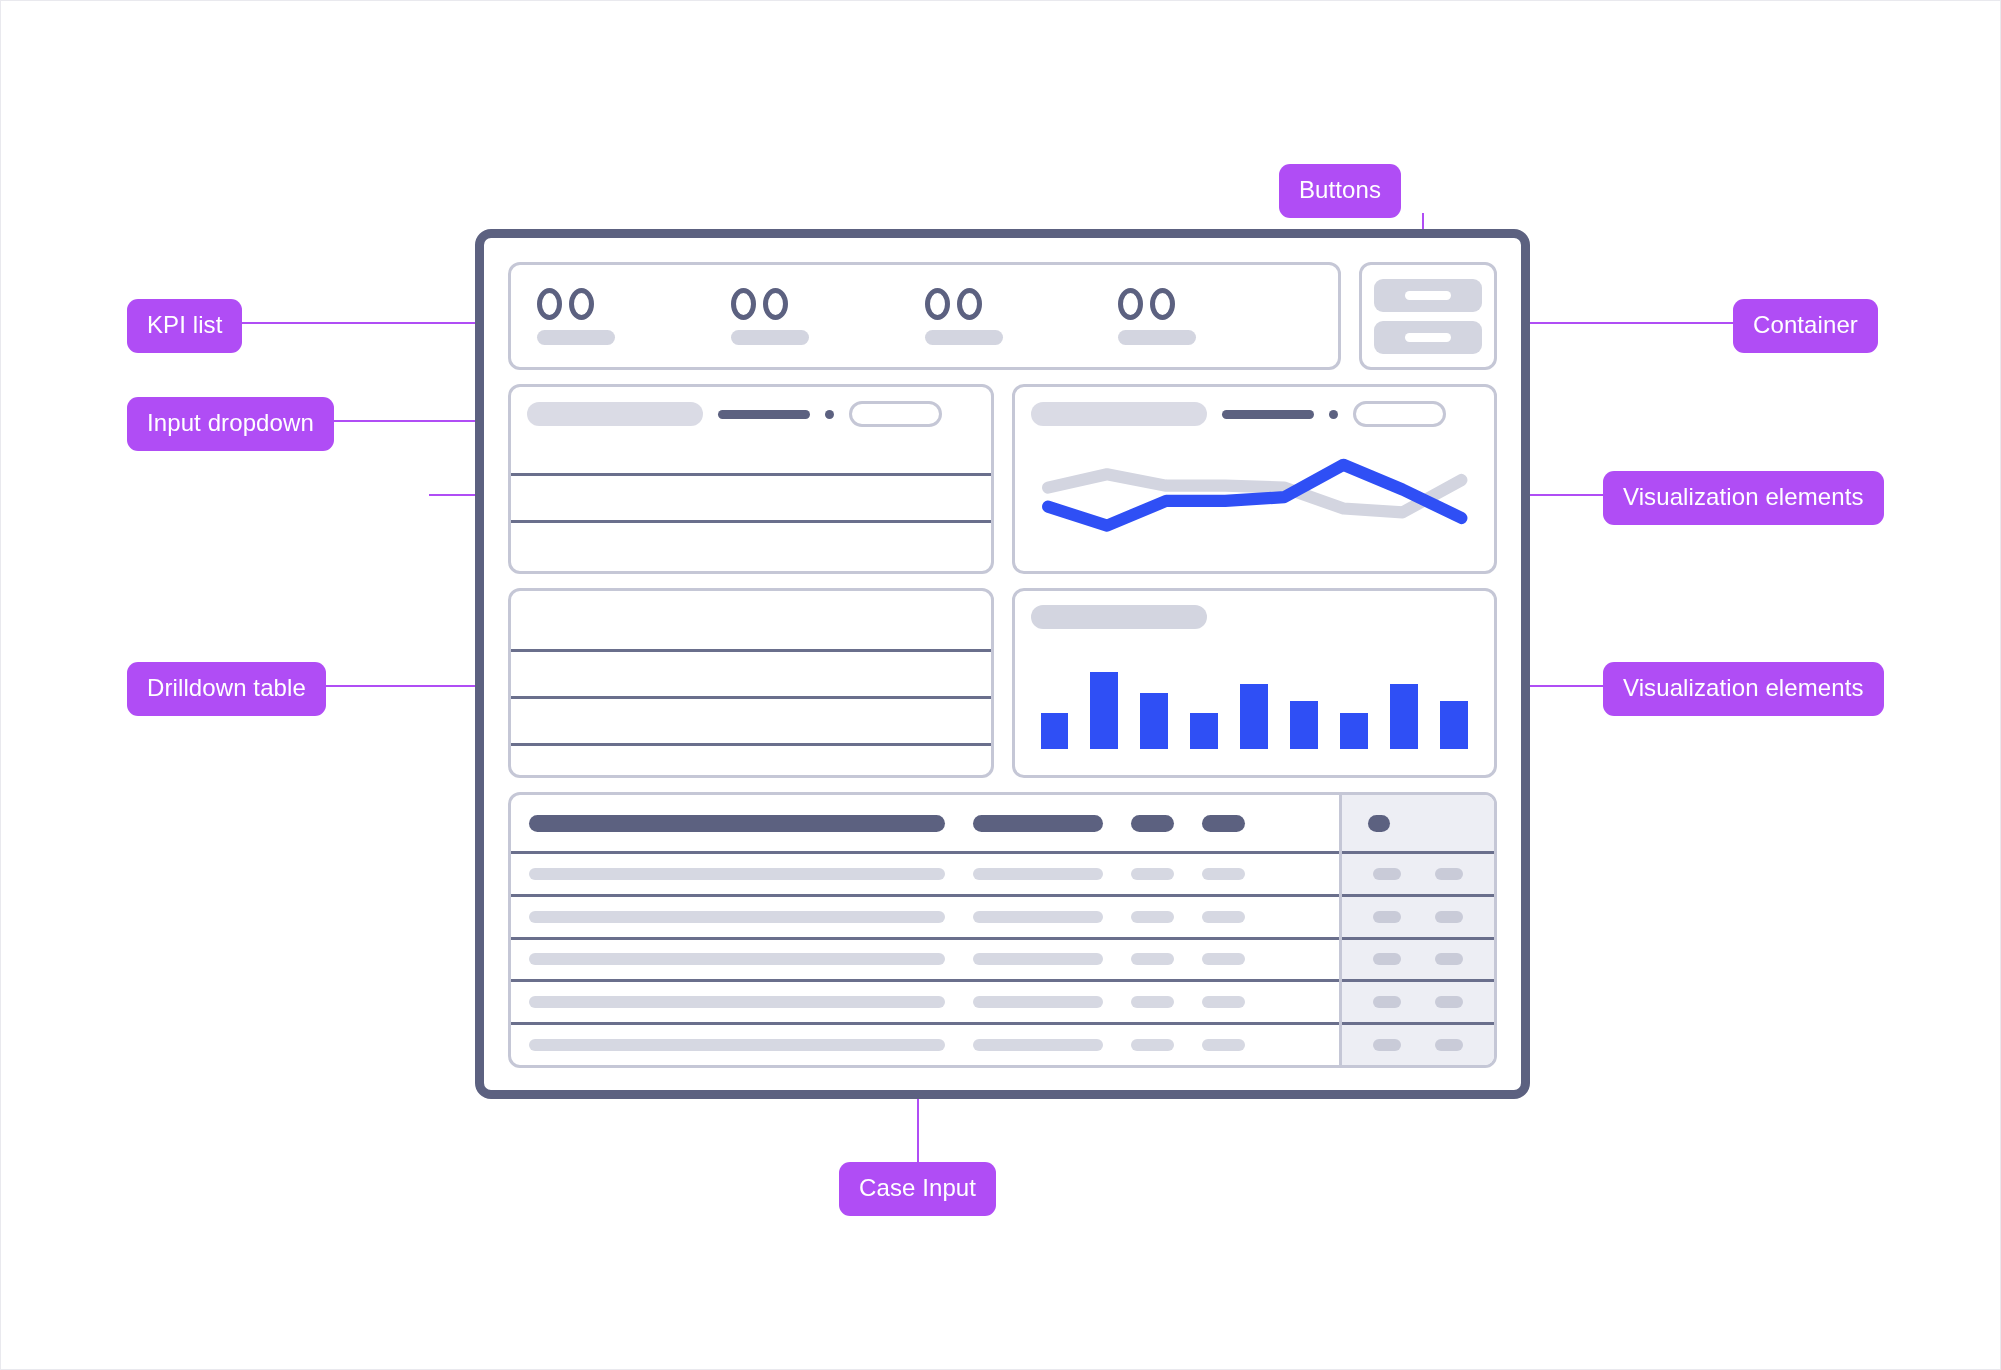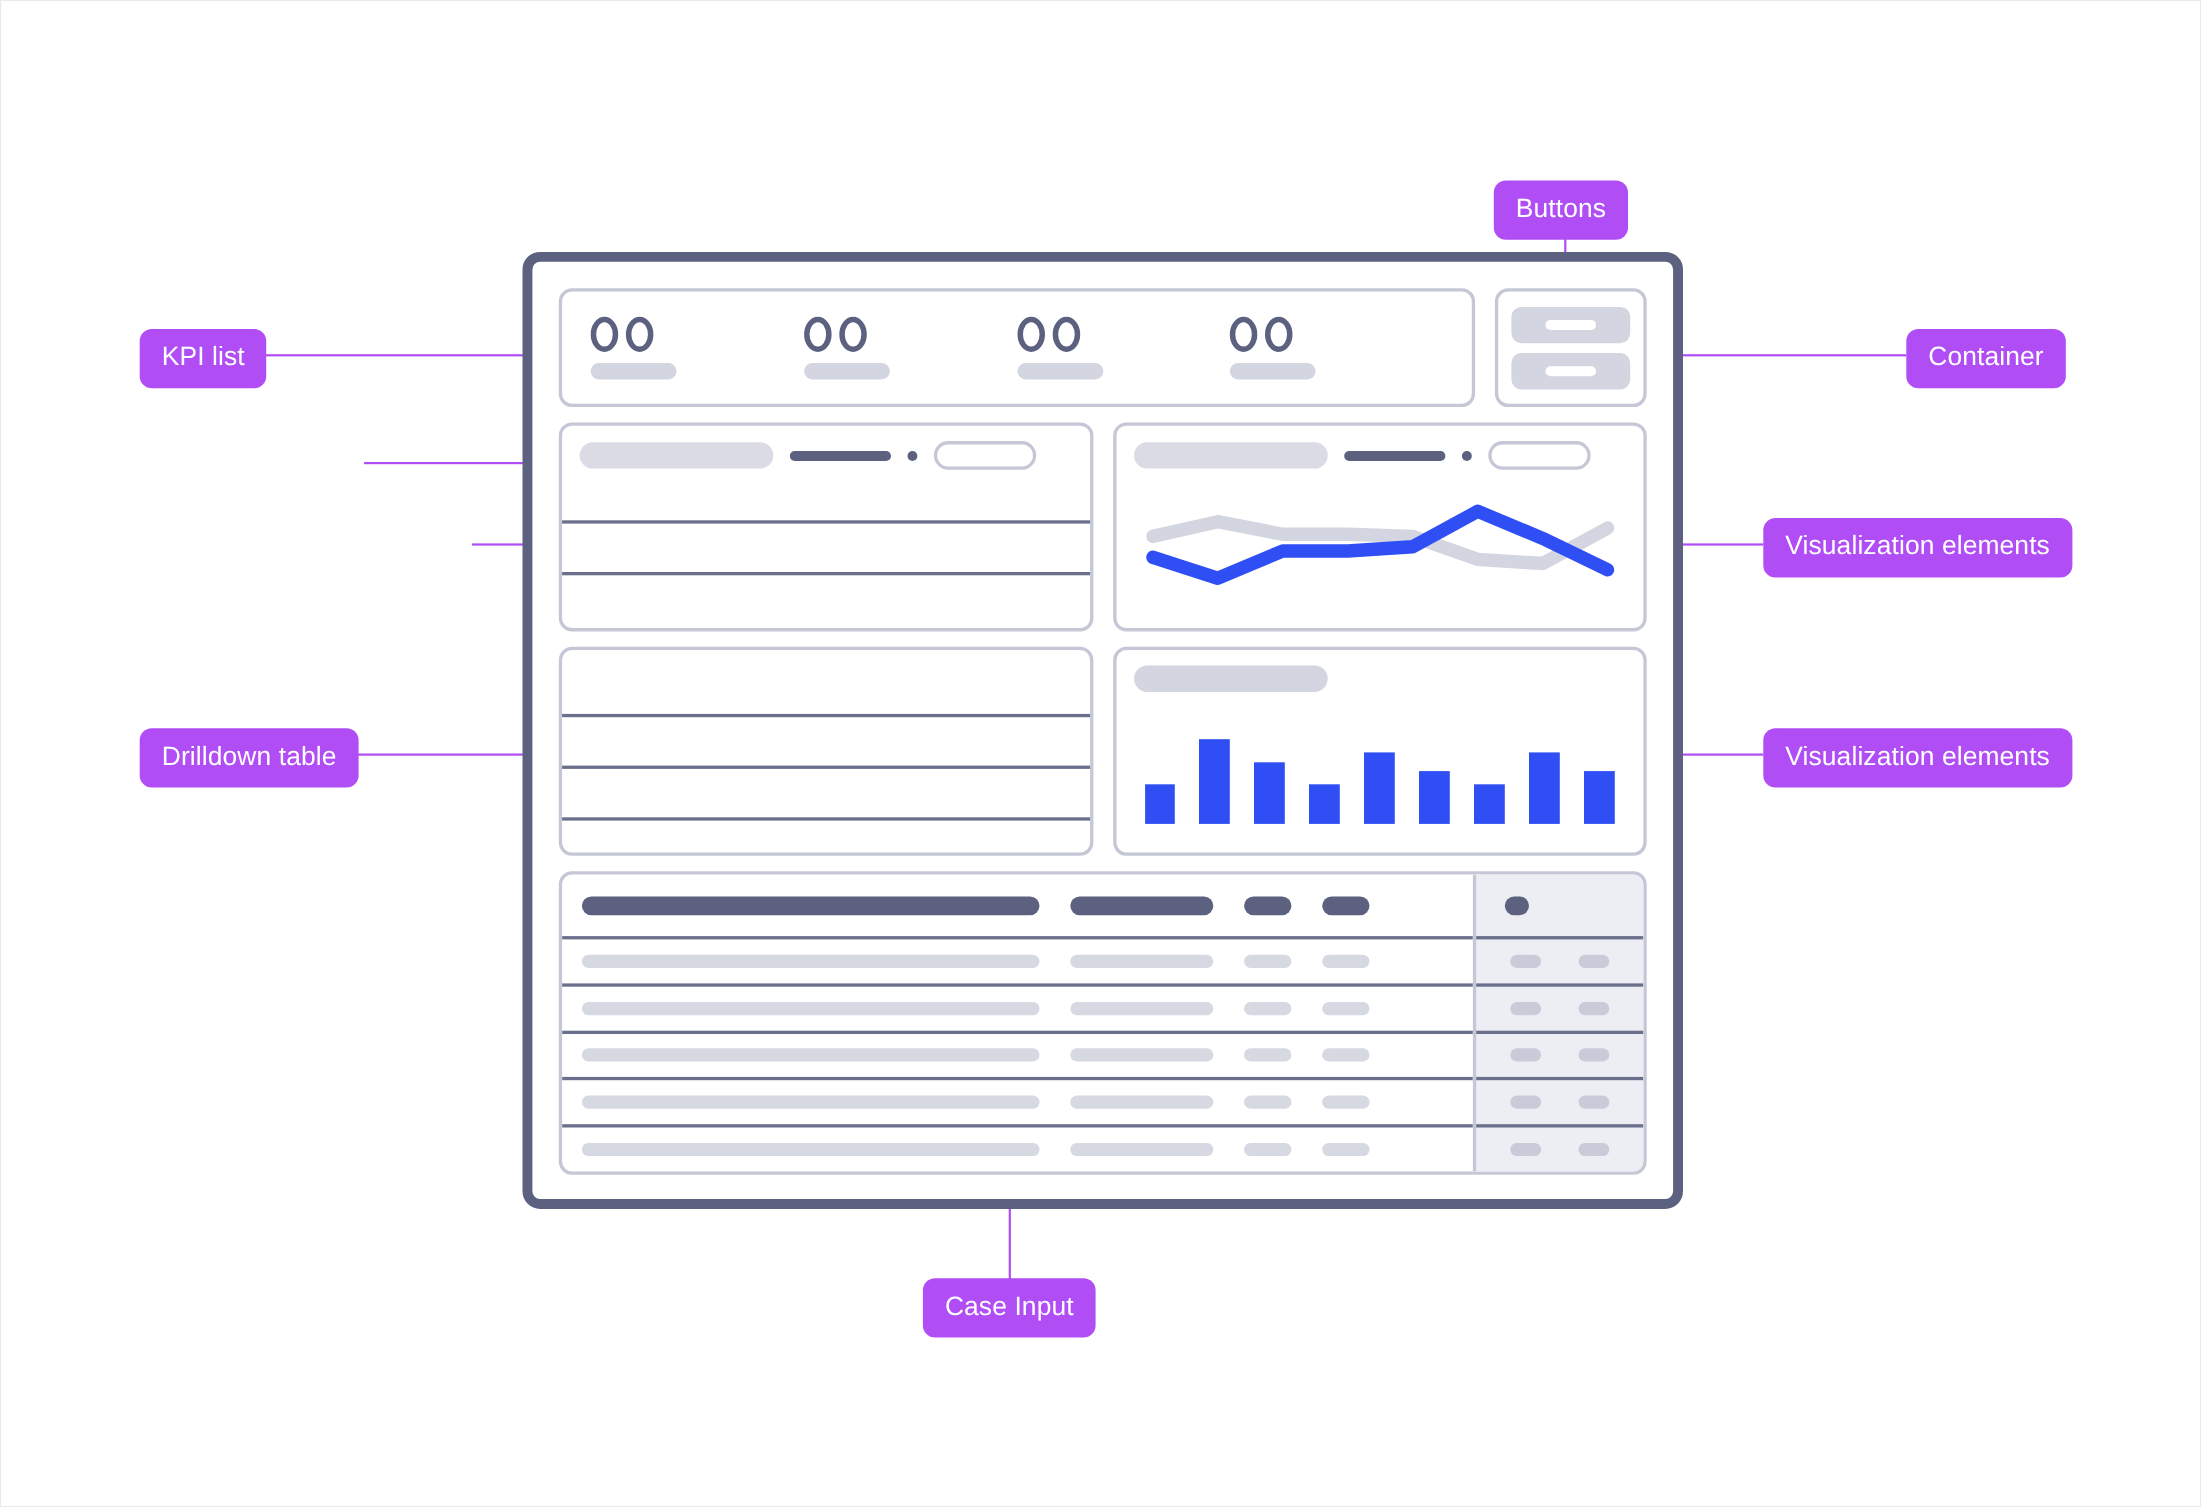--- a/index.html
+++ b/index.html
@@ -297,25 +297,26 @@
   <div class="dot" style="left:1480px; top:489px;"></div>
 
   <div class="leader h" style="left:1484px; top:684px; width:118px;"></div>
   <div class="dot" style="left:1480px; top:680px;"></div>
 
   <div class="leader v" style="left:916px; top:1058px; height:110px;"></div>
   <div class="dot" style="left:912px; top:1054px;"></div>
 
   <div class="chip" style="left:126px; top:298px;">KPI list</div>
 
+  <div class="chip" style="left:126px; top:396px;">Input dropdown</div>
 
 
   <div class="chip" style="left:126px; top:661px;">Drilldown table</div>
 
-  <div class="chip" style="left:1357px; top:163px;">Buttons</div>
+  <div class="chip" style="left:1278px; top:163px;">Buttons</div>
 
   <div class="chip" style="left:1732px; top:298px;">Container</div>
 
   <div class="chip" style="left:1602px; top:470px;">Visualization elements</div>
 
   <div class="chip" style="left:1602px; top:661px;">Visualization elements</div>
 
   <div class="chip" style="left:838px; top:1161px;">Case Input</div>
 
   <div class="frame">

